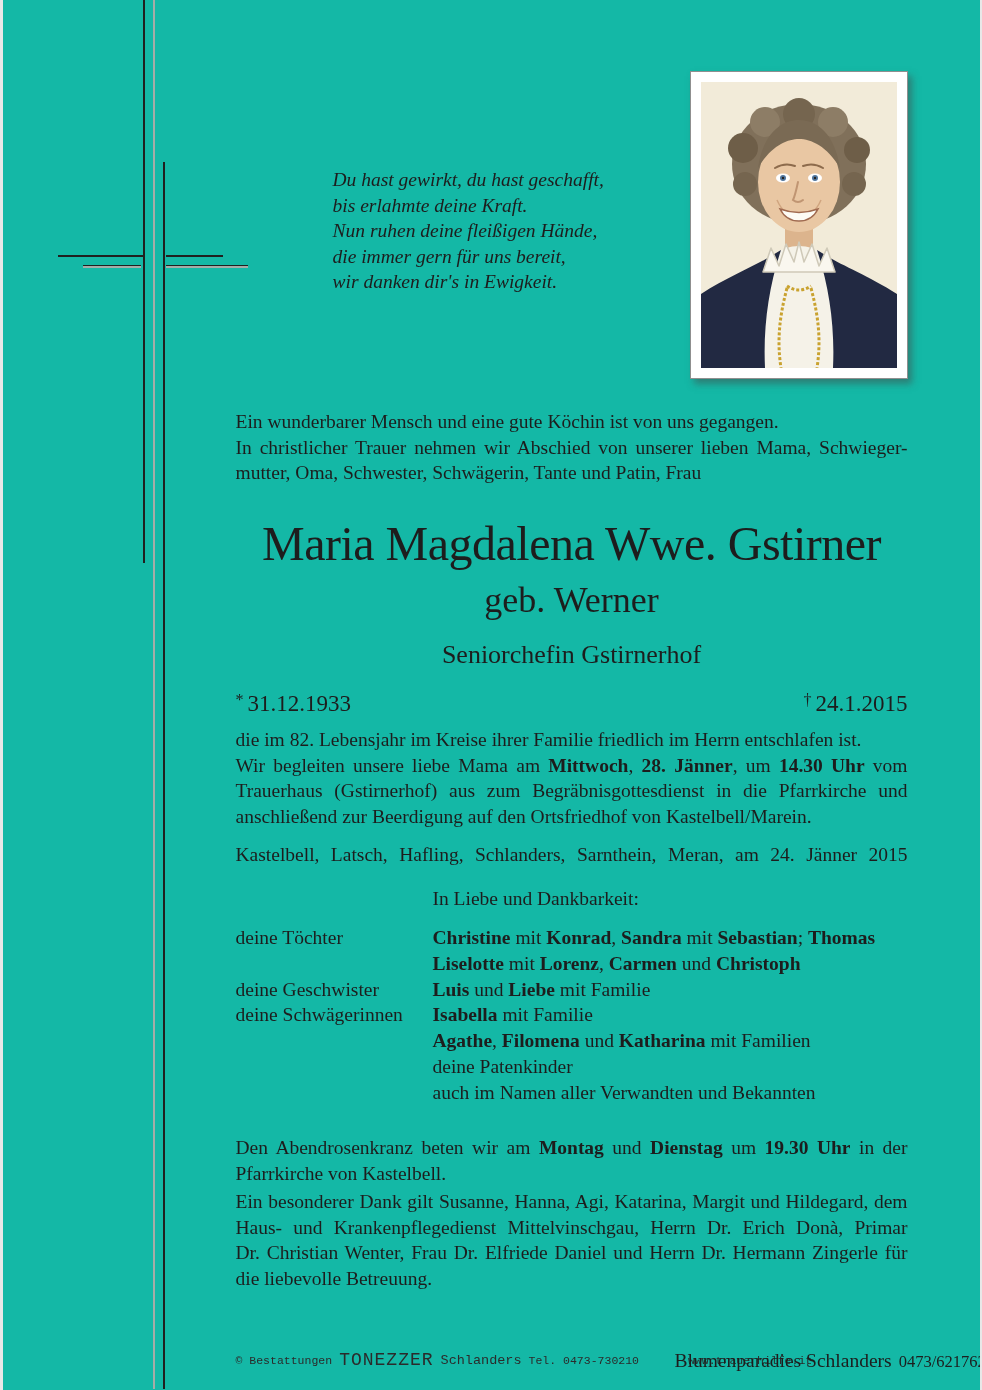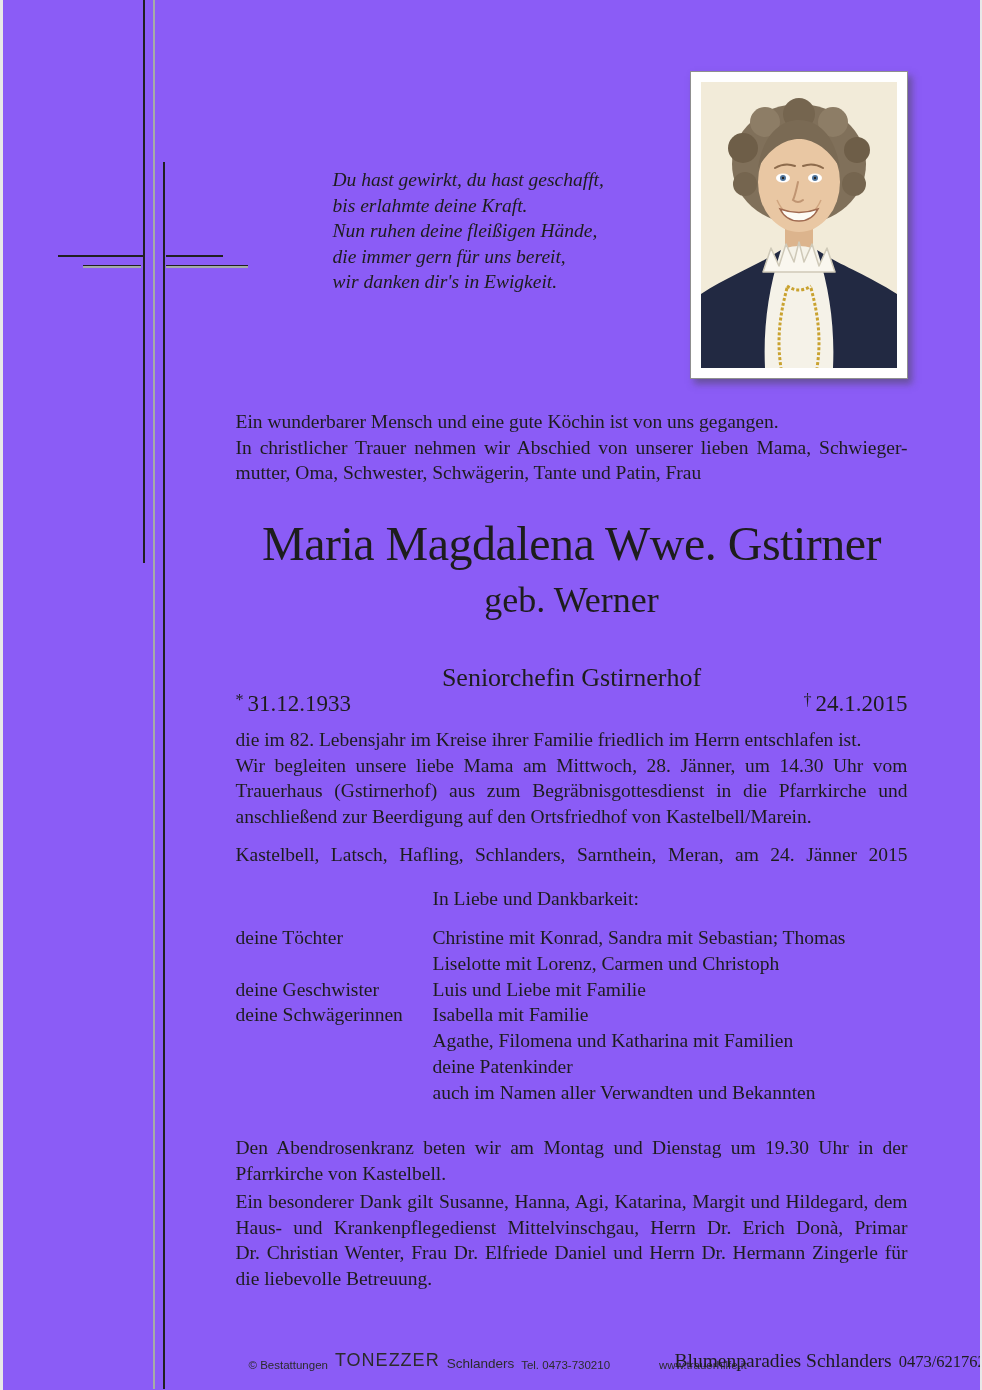--- a/index.html
+++ b/index.html
@@ -1,17 +1,17 @@
 <!DOCTYPE html>
 <html><head>
 <meta charset="utf-8">
 <style>
   html,body{margin:0;padding:0;background:#e8e8e8;}
   .page{
-    position:relative;width:977px;height:1390px;background:#8b5cf6;
+    position:relative;width:977px;height:1390px;background:#14b8a6;
     font-family:"Liberation Serif","DejaVu Serif",serif;color:#1d1d1d;
     overflow:hidden;margin:0 auto;
   }
   
   .vline,.hline{position:absolute;}
   .v-black-left {left:140px;top:0;width:2px;height:563px;background:#202020;}
   .v-gray-mid   {left:150px;top:0;width:2px;height:1389px;background:#a5aca7;}
   .v-black-right{left:160px;top:162px;width:2px;height:1227px;background:#202020;}
   .h-top-left { left:55px;top:255px;width:85px;height:2px;background:#202020;}
   .h-top-right{ left:163px;top:255px;width:57px;height:2px;background:#202020;}
@@ -21,41 +21,41 @@
   .photo-frame{
     position:absolute;left:687px;top:71px;width:196px;height:286px;
     background:#fff;padding:10px;border:1px solid #8f8f8f;
     box-shadow:4px 5px 7px rgba(70,70,70,.5);
   }
   .photo-frame svg{display:block;}
   
   .col{position:absolute;left:233px;width:672px;}
   .tline{font-size:19.5px;line-height:25.5px;}
   .tline.stretch{text-align:justify;text-align-last:justify;}
-  .b{font-weight:400;}
+  .b{font-weight:700;}
   .poem{position:absolute;left:330px;top:167px;font-style:italic;font-size:19.5px;line-height:25.5px;}
   .intro{top:409px;}
   .name{top:515px;text-align:center;font-size:48px;letter-spacing:-.5px;line-height:58px;}
   .maiden{top:579px;text-align:center;font-size:36px;line-height:42px;}
-  .role{top:639px;text-align:center;font-size:26px;line-height:32px;margin-top:23px;}
+  .role{top:639px;text-align:center;font-size:26px;line-height:32px;}
   .dates{top:685px;display:flex;justify-content:space-between;gap:108px;font-size:23px;line-height:30px;}
   .dates .sym{font-size:70%;vertical-align:6px;margin-right:4px;}
   .announcement{top:727px;}
   .dateline{top:842px;}
   .closing{top:886px;padding-left:197px;font-size:19.5px;line-height:25.5px;}
   .family{top:925px;}
   .family .frow{display:flex;font-size:19.5px;line-height:25.8px;align-items:flex-end;}
   .family .flabel{width:197px;flex:0 0 197px;}
   .family .fval{flex:1;}
   .rosary{top:1135px;}
   .thanks{top:1189px;}
   
   .footer-left{
-    position:absolute;left:246px;top:1350px;display:flex;align-items:flex-end;gap:7px;
-    font-family:Liberation Sans, sans-serif;color:#2b2b2b;font-size:11.5px;
+    position:absolute;left:233px;top:1350px;display:flex;align-items:center;gap:7px;
+    font-family:Liberation Mono, monospace;color:#2b2b2b;font-size:11.5px;
     white-space:nowrap;
   }
   .footer-left .brand{font-size:18px;letter-spacing:1px;}
   .footer-left .city{font-size:13.5px;}
   .footer-left .web{margin-left:14px;padding-left:28px;}
   .footer-right{
     position:absolute;left:672px;top:1350px;display:flex;align-items:flex-end;gap:7px;
     font-size:19.5px;color:#1d1d1d;white-space:nowrap;
   }
   .footer-right .phone{font-size:16.5px;}

